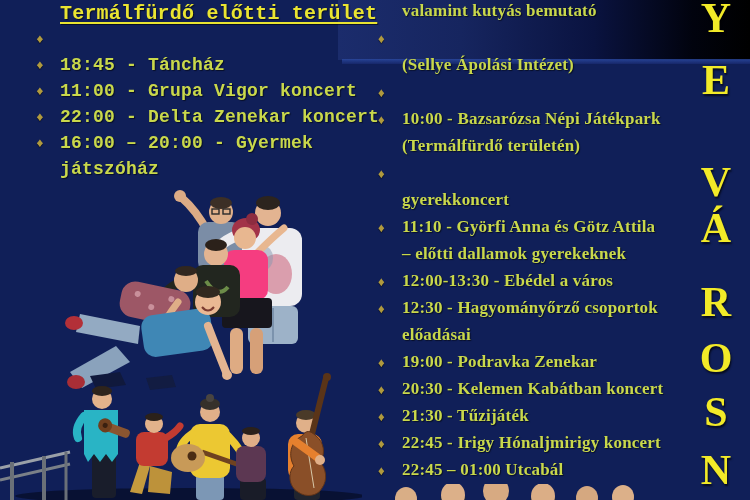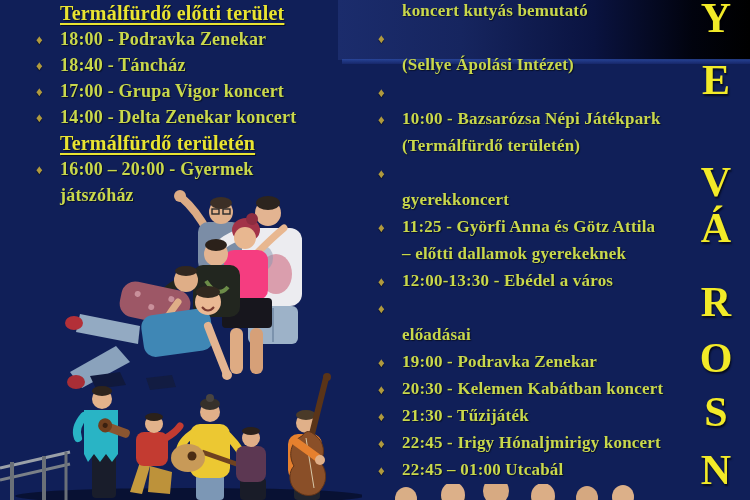--- a/index.html
+++ b/index.html
@@ -13,21 +13,21 @@
     position:absolute;left:338px;right:0;top:0;height:60px;
     background:linear-gradient(90deg,#1b2c6c 0%,#16255f 30%,#0a1340 62%,#01030e 86%,#000 100%);
   }
   .band-accent{
     position:absolute;left:342px;right:0;top:59px;height:5px;
     background:linear-gradient(180deg,#2c4ba4 0%,#18296e 100%);
     opacity:.8;
   }
   
   .col{position:absolute;z-index:2;}
-  .col-left{left:36px;top:0;width:330px;}
+  .col-left{left:36px;top:0;width:330px;font-family:Liberation Mono, monospace;}
   .col-right{left:378px;top:-3px;width:336px;}
   .row{display:flex;align-items:center;white-space:nowrap;}
   .col-left .row{height:26px;}
   .col-right .row{height:27px;}
   .bullet{
     flex:0 0 24px;font-size:13px;line-height:1;padding-top:1px;
     color:var(--bullet-gold,#b09a3e);
     text-shadow:0 1px 1px rgba(0,0,0,.6);
   }
   .txt{
@@ -189,51 +189,46 @@
     <ellipse cx="231" cy="13" rx="11" ry="12" fill="#dcb089"></ellipse>
   </svg>
 
   <div class="col col-left">
       <div class="row heading">
         <span class="bullet">♦</span>
         <span class="txt">Termálfürdő előtti terület</span>
       </div>
       <div class="row item">
         <span class="bullet">♦</span>
-        <span class="txt">18:00 - Podravka Zenekar</span>
-      </div>
-      <div class="row item">
-        <span class="bullet">♦</span>
-        <span class="txt">18:40 - Táncház</span>
-      </div>
-      <div class="row item">
-        <span class="bullet">♦</span>
-        <span class="txt">17:00 - Grupa Vigor koncert</span>
-      </div>
-      <div class="row item">
-        <span class="bullet">♦</span>
-        <span class="txt">14:00 - Delta Zenekar koncert</span>
-      </div>
-      <div class="row heading">
-        <span class="bullet">♦</span>
-        <span class="txt">Termálfürdő területén</span>
+      </div>
+      <div class="row item">
+        <span class="bullet">♦</span>
+        <span class="txt">18:45 - Táncház</span>
+      </div>
+      <div class="row item">
+        <span class="bullet">♦</span>
+        <span class="txt">11:00 - Grupa Vigor koncert</span>
+      </div>
+      <div class="row item">
+        <span class="bullet">♦</span>
+        <span class="txt">22:00 - Delta Zenekar koncert</span>
       </div>
       <div class="row item">
         <span class="bullet">♦</span>
         <span class="txt">16:00 – 20:00 - Gyermek</span>
       </div>
       <div class="row cont">
         <span class="bullet">♦</span>
         <span class="txt">játszóház</span>
       </div>
     </div>
   <div class="col col-right">
       <div class="row cont">
         <span class="bullet">♦</span>
-        <span class="txt">koncert kutyás bemutató</span>
+        <span class="txt">valamint kutyás bemutató</span>
       </div>
       <div class="row item">
         <span class="bullet">♦</span>
       </div>
       <div class="row cont">
         <span class="bullet">♦</span>
         <span class="txt">(Sellye Ápolási Intézet)</span>
       </div>
       <div class="row item">
         <span class="bullet">♦</span>
@@ -248,32 +243,33 @@
       </div>
       <div class="row item">
         <span class="bullet">♦</span>
       </div>
       <div class="row cont">
         <span class="bullet">♦</span>
         <span class="txt">gyerekkoncert</span>
       </div>
       <div class="row item">
         <span class="bullet">♦</span>
-        <span class="txt">11:25 - Györfi Anna és Götz Attila</span>
+        <span class="txt">11:10 - Györfi Anna és Götz Attila</span>
       </div>
       <div class="row cont">
         <span class="bullet">♦</span>
         <span class="txt">– előtti dallamok gyerekeknek</span>
       </div>
       <div class="row item">
         <span class="bullet">♦</span>
         <span class="txt">12:00-13:30 - Ebédel a város</span>
       </div>
       <div class="row item">
         <span class="bullet">♦</span>
+        <span class="txt">12:30 -  Hagyományőrző csoportok</span>
       </div>
       <div class="row cont">
         <span class="bullet">♦</span>
         <span class="txt">előadásai</span>
       </div>
       <div class="row item">
         <span class="bullet">♦</span>
         <span class="txt">19:00 - Podravka Zenekar</span>
       </div>
       <div class="row item">

